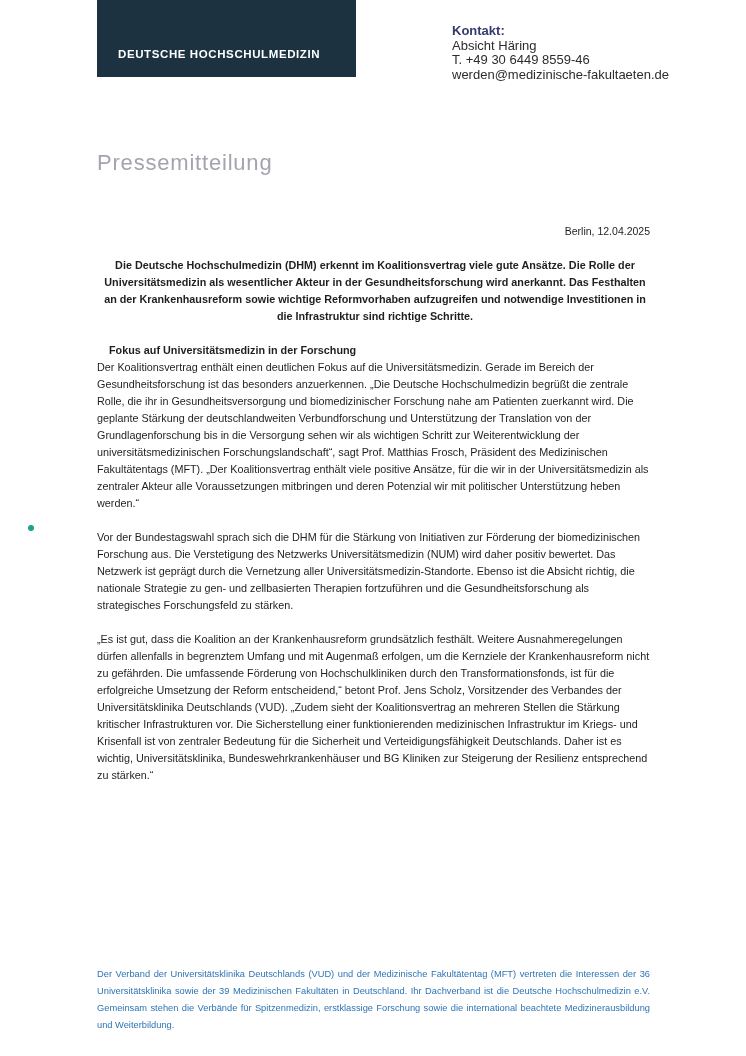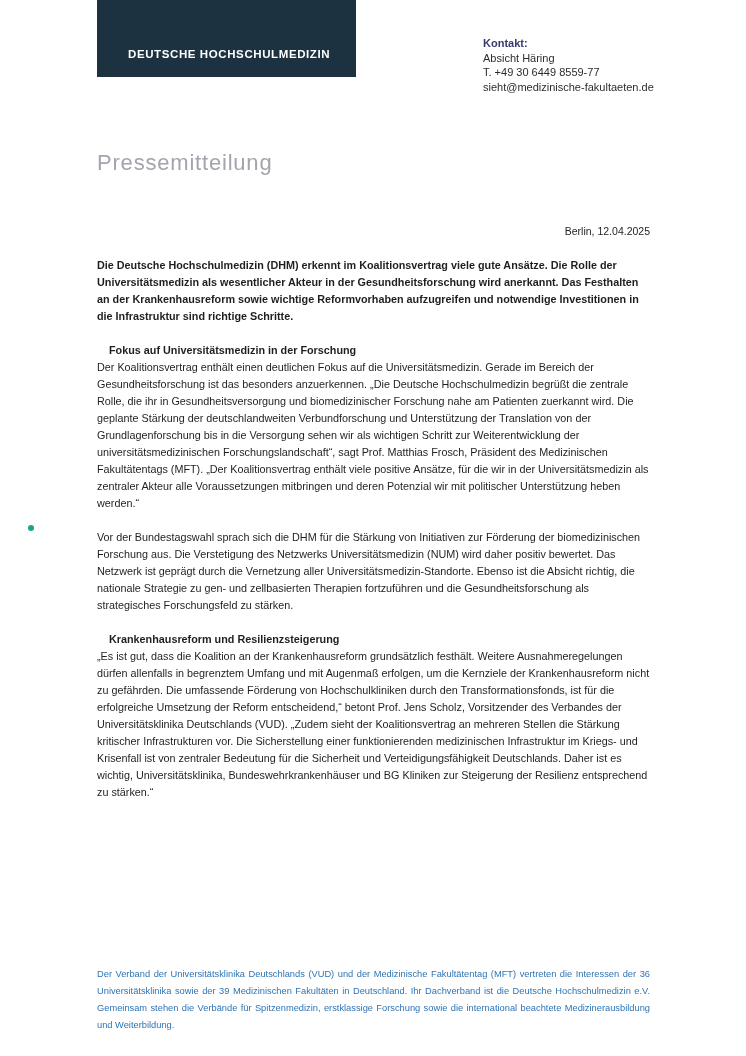--- a/index.html
+++ b/index.html
@@ -8,29 +8,29 @@
     width:746px;height:1056px;
     background:#ffffff;
     font-family:"Liberation Sans","DejaVu Sans",sans-serif;
     color:var(--body_text,#1f1f1f);
     overflow:hidden;
   }
   .logo-box{
     position:absolute;left:97px;top:0;width:259px;height:77px;
     background:var(--logo_bg,#1c3240);
     box-sizing:border-box;
-    padding:44px 0 0 31px;
+    padding:44px 0 0 21px;
   }
   .logo-box span{
     color:#ffffff;font-weight:bold;font-size:11.5px;letter-spacing:0.6px;
     white-space:nowrap;
   }
   .contact{
-    position:absolute;left:452px;top:36px;
-    font-size:11px;line-height:14.5px;color:#2c2c2c;margin-left:31px;
+    position:absolute;left:452px;top:24px;
+    font-size:13px;line-height:14.5px;color:#2c2c2c;
   }
   .contact .contact-label{
     color:var(--contact_label,#353a6e);font-weight:bold;
   }
   .doc-type{
     position:absolute;left:97px;top:126px;
     font-size:22px;letter-spacing:0.8px;
     color:var(--doc_type_gray,#a5a3ad);
     margin-top:24px;
   }
@@ -41,21 +41,21 @@
   .body{
     position:absolute;left:97px;top:257px;width:556px;
     font-size:10.8px;line-height:17px;
   }
   .headline{
     margin:0 0 15px 0;
     font-size:16px;line-height:21px;font-weight:bold;
     color:var(--accent_teal,#1aa38a);
   }
   .body p{margin:0 0 17px 0;}
-  .body p.lead{font-weight:bold;}
+  .body p.lead{font-weight:bold;text-align:center;}
   .body h2{margin:0;font-size:10.8px;line-height:17px;font-weight:bold;color:#1f1f1f;padding-left:12px;}
   .fold-dot{
     position:absolute;left:28px;top:525px;width:6px;height:6px;
     border-radius:50%;background:var(--accent_teal,#1aa38a);
   }
   .footer{
     position:absolute;left:97px;top:966px;width:553px;
     font-size:9.3px;line-height:17px;font-weight:normal;
     color:var(--footer_blue,#2e74b5);
     text-align:justify;
@@ -66,37 +66,36 @@
 
 <div class="page">
 
   <div class="logo-box">
     <span>DEUTSCHE HOCHSCHULMEDIZIN</span>
   </div>
 
   <div class="contact">
     <div class="contact-label">Kontakt:</div>
     <div>Absicht Häring</div>
-    <div>T. +49 30 6449 8559-77</div>
-    <div>sieht@medizinische-fakultaeten.de</div>
+    <div>T. +49 30 6449 8559-46</div>
+    <div>werden@medizinische-fakultaeten.de</div>
   </div>
 
   <div class="doc-type">Pressemitteilung</div>
 
   <div class="dateline">Berlin, 12.04.2025</div>
 
   <div class="body">
 
     <p class="lead">Die Deutsche Hochschulmedizin (DHM) erkennt im Koalitionsvertrag viele gute Ansätze. Die Rolle der Universitätsmedizin als wesentlicher Akteur in der Gesundheitsforschung wird anerkannt. Das Festhalten an der Krankenhausreform sowie wichtige Reformvorhaben aufzugreifen und notwendige Investitionen in die Infrastruktur sind richtige Schritte.</p>
 
     <h2>Fokus auf Universitätsmedizin in der Forschung</h2>
     <p>Der Koalitionsvertrag enthält einen deutlichen Fokus auf die Universitätsmedizin. Gerade im Bereich der Gesundheitsforschung ist das besonders anzuerkennen. „Die Deutsche Hochschulmedizin begrüßt die zentrale Rolle, die ihr in Gesundheitsversorgung und biomedizinischer Forschung nahe am Patienten zuerkannt wird. Die geplante Stärkung der deutschlandweiten Verbundforschung und Unterstützung der Translation von der Grundlagenforschung bis in die Versorgung sehen wir als wichtigen Schritt zur Weiterentwicklung der universitätsmedizinischen Forschungslandschaft“, sagt Prof. Matthias Frosch, Präsident des Medizinischen Fakultätentags (MFT). „Der Koalitionsvertrag enthält viele positive Ansätze, für die wir in der Universitätsmedizin als zentraler Akteur alle Voraussetzungen mitbringen und deren Potenzial wir mit politischer Unterstützung heben werden.“</p>
     <p>Vor der Bundestagswahl sprach sich die DHM für die Stärkung von Initiativen zur Förderung der biomedizinischen Forschung aus. Die Verstetigung des Netzwerks Universitätsmedizin (NUM) wird daher positiv bewertet. Das Netzwerk ist geprägt durch die Vernetzung aller Universitätsmedizin-Standorte. Ebenso ist die Absicht richtig, die nationale Strategie zu gen- und zellbasierten Therapien fortzuführen und die Gesundheitsforschung als strategisches Forschungsfeld zu stärken.</p>
 
-    <h2>Krankenhausreform und Resilienzsteigerung</h2>
     <p>„Es ist gut, dass die Koalition an der Krankenhausreform grundsätzlich festhält. Weitere Ausnahmeregelungen dürfen allenfalls in begrenztem Umfang und mit Augenmaß erfolgen, um die Kernziele der Krankenhausreform nicht zu gefährden. Die umfassende Förderung von Hochschulkliniken durch den Transformationsfonds, ist für die erfolgreiche Umsetzung der Reform entscheidend,“ betont Prof. Jens Scholz, Vorsitzender des Verbandes der Universitätsklinika Deutschlands (VUD). „Zudem sieht der Koalitionsvertrag an mehreren Stellen die Stärkung kritischer Infrastrukturen vor. Die Sicherstellung einer funktionierenden medizinischen Infrastruktur im Kriegs- und Krisenfall ist von zentraler Bedeutung für die Sicherheit und Verteidigungsfähigkeit Deutschlands. Daher ist es wichtig, Universitätsklinika, Bundeswehrkrankenhäuser und BG Kliniken zur Steigerung der Resilienz entsprechend zu stärken.“</p>
   </div>
 
   <div class="fold-dot"></div>
 
   <div class="footer">Der Verband der Universitätsklinika Deutschlands (VUD) und der Medizinische Fakultätentag (MFT) vertreten die Interessen der 36 Universitätsklinika sowie der 39 Medizinischen Fakultäten in Deutschland. Ihr Dachverband ist die Deutsche Hochschulmedizin e.V. Gemeinsam stehen die Verbände für Spitzenmedizin, erstklassige Forschung sowie die international beachtete Medizinerausbildung und Weiterbildung.</div>
 
 </div>
 
 </body></html>

